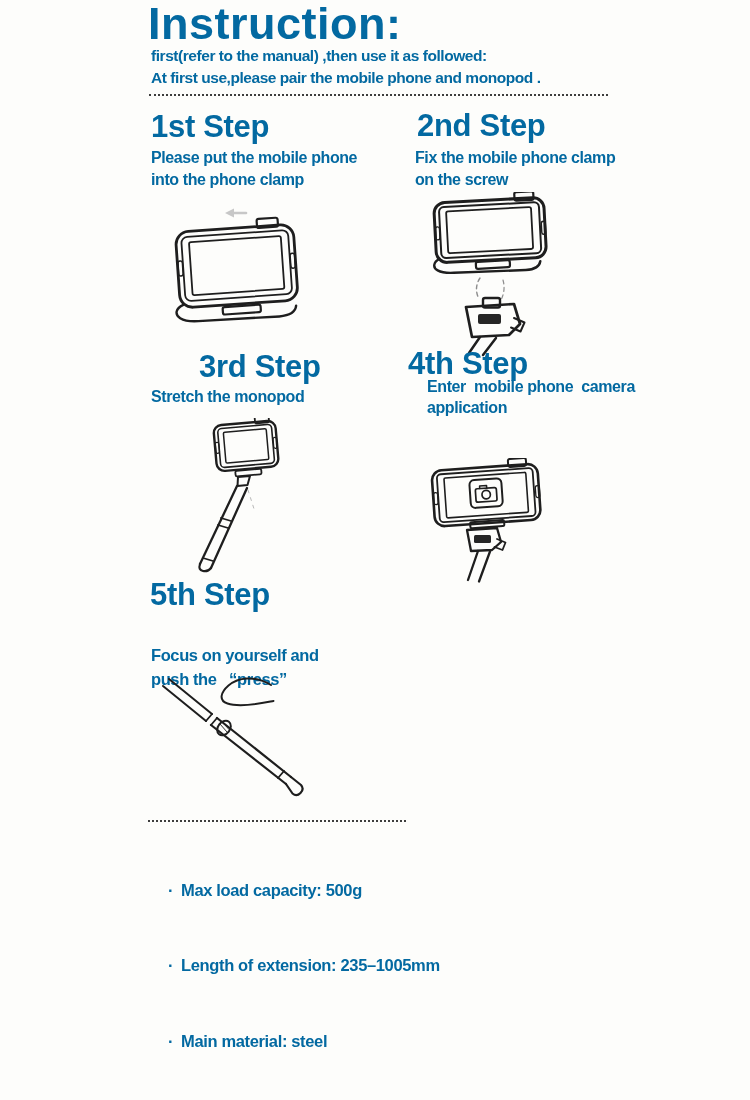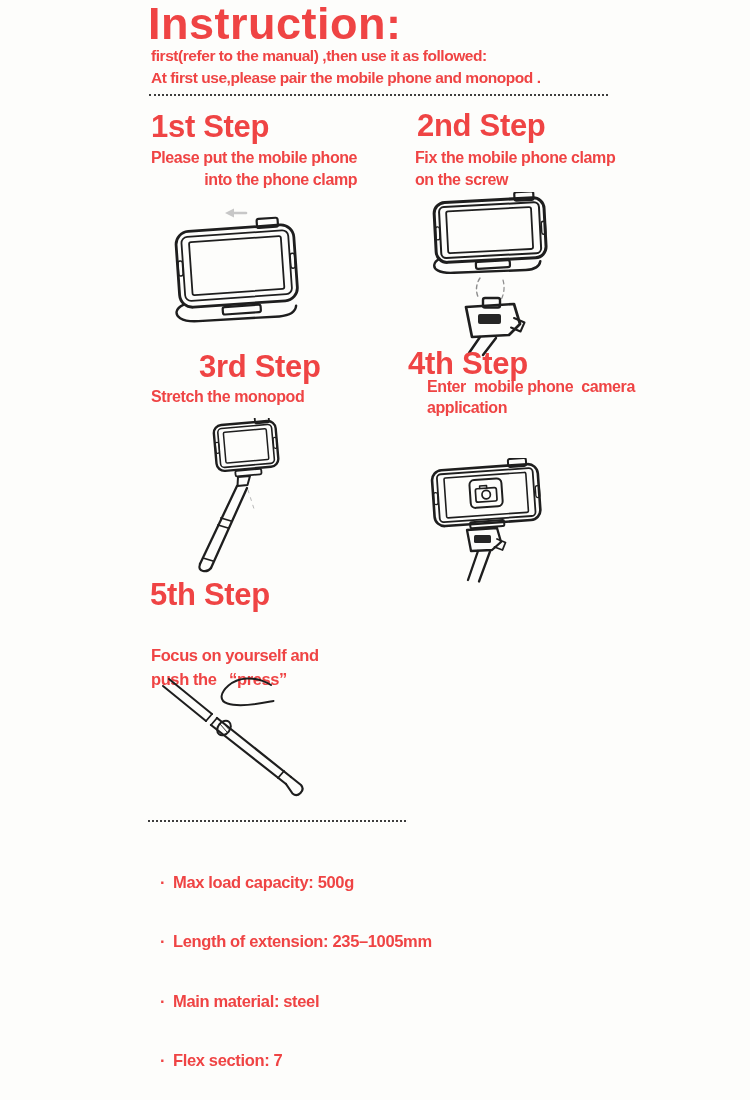--- a/index.html
+++ b/index.html
@@ -1,18 +1,18 @@
 <!DOCTYPE html>
 <html><head>
 <meta charset="utf-8">
 <style>
   html,body{margin:0;padding:0;background:#fff;}
   .page{
     position:relative;width:750px;height:1100px;overflow:hidden;
-    background:#fdfdfb;color:#ef4444;
+    background:#fdfdfb;color:#0369a1;
     font-family:"Liberation Sans","DejaVu Sans",sans-serif;
   }
   .title{
     position:absolute;left:148px;top:1px;margin:0;
     font-size:45px;font-weight:700;line-height:1.0;letter-spacing:0.5px;
   }
   .intro{
     position:absolute;left:151px;top:45px;
     font-size:15.5px;font-weight:700;line-height:21.5px;letter-spacing:-0.45px;
   }
@@ -23,21 +23,21 @@
     position:absolute;margin:0;
     font-size:31px;font-weight:700;letter-spacing:-0.3px;line-height:1.1;
   }
   .s1{left:151px;top:110px;} .s2{left:417px;top:109px;}
   .s3{left:151px;top:350px;margin-left:48px;} .s4{left:408px;top:347px;}
   .s5{left:150px;top:578px;}
   .desc{
     position:absolute;font-size:16px;font-weight:700;line-height:22px;
     letter-spacing:-0.4px;white-space:pre-wrap;
   }
-  .ds1{left:151px;top:147px;text-align:right;} .ds2{left:415px;top:147px;}
+  .ds1{left:151px;top:147px;} .ds2{left:415px;top:147px;}
   .ds3{left:151px;top:386px;} .ds4{left:427px;top:376px;line-height:21px;}
   .ds5{left:151px;top:644px;line-height:23.5px;font-size:16.5px;}
   .il{position:absolute;}
   .il1{left:168px;top:200px;width:140px;height:140px;}
   .il2{left:430px;top:192px;width:125px;height:168px;}
   .il3{left:185px;top:418px;width:110px;height:158px;}
   .il4{left:428px;top:458px;width:120px;height:125px;}
   .il5{left:150px;top:672px;width:162px;height:126px;}
   .il rect,.il path,.il circle,.il ellipse{
     fill:none;stroke:#1e1e1e;stroke-linecap:round;stroke-linejoin:round;
@@ -45,21 +45,21 @@
   .fill-dark{fill:#262626 !important;stroke:none !important;}
   .fill-gray{fill:#c7c7c7 !important;stroke:none !important;}
   .gray{stroke:#c7c7c7 !important;}
   .dash{stroke:#8d8d8d !important;stroke-dasharray:4 3.5;}
   .dash2{stroke:#b8b8b8 !important;stroke-dasharray:3 5;}
   .specs{
     position:absolute;left:160px;top:833px;margin:0;padding:0;
     font-size:16.5px;font-weight:700;line-height:19.85px;
     letter-spacing:-0.35px;white-space:pre-wrap;
   }
-  .specs li{list-style:none;margin:0;padding:0;}
+  .specs li{list-style:none;margin:8px;padding:0;}
   .specs li::before{content:"·";display:inline-block;width:13px;}
 </style>
 </head>
 <body>
 
 <div class="page">
 
   <h1 class="title">Instruction:</h1>
 
   <div class="intro">

